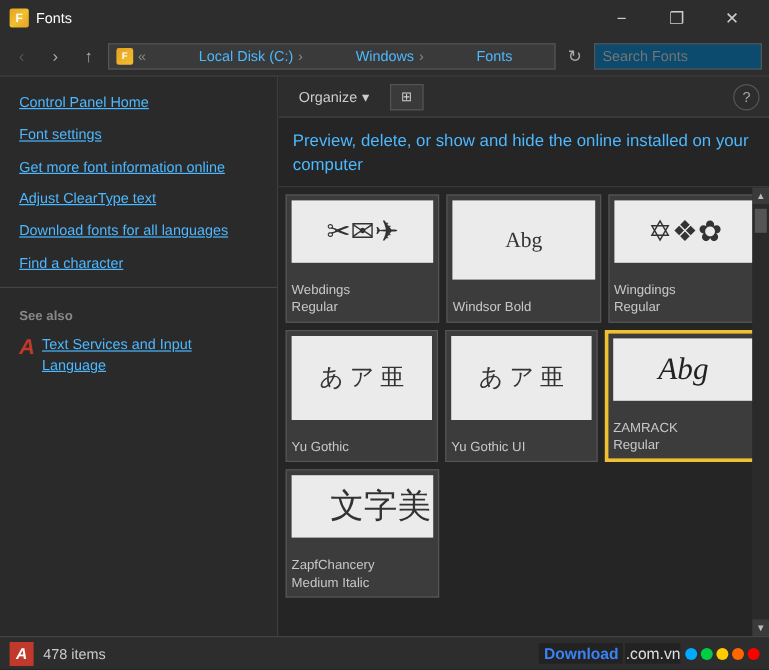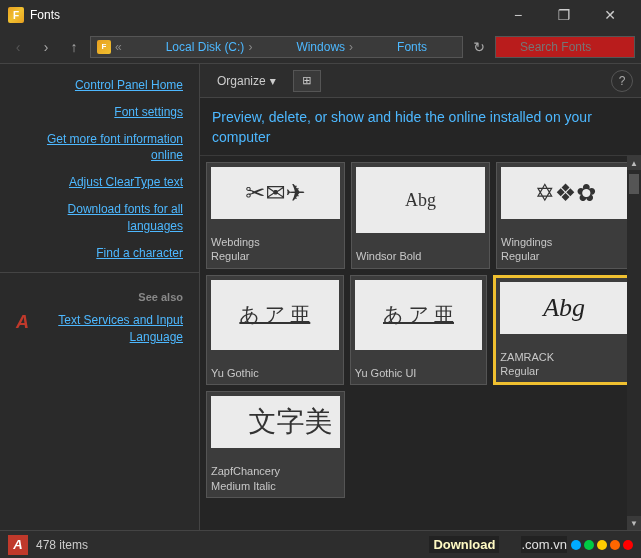--- a/index.html
+++ b/index.html
@@ -104,52 +104,51 @@
     }
     .refresh-btn {
       width: 24px; height: 24px;
       background: transparent; border: none; color: #aaa;
       cursor: pointer; font-size: 14px;
       display: flex; align-items: center; justify-content: center;
     }
     .search-box {
       width: 140px;
       height: 22px;
-      background: #b91c1c;
+      background: #0c4a6e;
       border: 1px solid #555;
       color: #ddd;
       display: flex;
       align-items: center;
-      padding: 0 24px;
+      padding: 0 6px;
       gap: 4px;
       font-size: 12px;
     }
     .search-box input {
       background: transparent;
       border: none;
       outline: none;
       color: #ddd;
       font-size: 12px;
       flex: 1;
     }
 
     
     .main-layout {
       display: flex;
       height: calc(558px - 30px - 34px - 28px);
     }
 
     
     .sidebar {
-      width: 200px;
+      width: 232px;
       background: #2a2a2a;
       padding: 8px 0;
       border-right: 1px solid #444;
       overflow-y: auto;
-      text-align: right;
     }
     .sidebar-item {
       padding: 5px 16px;
       color: #cccccc;
       cursor: pointer;
       font-size: 12px;
       line-height: 1.4;
     }
     .sidebar-item.link {
       color: #4db8ff;
@@ -306,21 +305,21 @@
     .font-label {
       text-align: left;
       color: #c8c8c8;
       font-size: 11px;
       margin-top: 16px;
       line-height: 1.3;
       width: 100%;
     }
 
     
-    .jp-chars { font-family: 'MS Gothic', 'Yu Gothic', serif; font-size: 20px; color: #333; text-decoration: underline; }
+    .jp-chars { font-family: 'MS Gothic', 'Yu Gothic', serif; font-size: 20px; color: #333; }
     .cjk-chars { font-family: serif; font-size: 28px; color: #333; margin-left: 30px; }
     .abg-text { font-size: 24px; color: #222; font-style: italic; }
 
     
     .grid-scrollbar {
       position: absolute;
       right: 0;
       top: 0;
       bottom: 0;
       width: 14px;
@@ -490,22 +489,22 @@
   </div>
 </div>
 
 <div class="status-bar">
   <div class="status-font-icon">
     <span style="font-style:italic;font-weight:bold;">A</span>
   </div>
   <span class="status-count">478 items</span>
 
   <div style="margin-left:auto;display:flex;align-items:center;gap:2px;">
-    <span style="background:#222;color:#fef9c3;font-weight:bold;font-size:13px;padding:1px 4px;">Download</span>
-    <span style="color:#e0e0e0;font-size:13px;background:#222;padding:1px 0;margin-left:20px;">.com.vn</span>
+    <span style="background:#222;color:#3b82f6;font-weight:bold;font-size:13px;padding:1px 4px;">Download</span>
+    <span style="color:#e0e0e0;font-size:13px;background:#222;padding:1px 0;">.com.vn</span>
     <div style="display:flex;gap:3px;margin-left:2px;">
       <div style="width:10px;height:10px;border-radius:50%;background:#00aaff;"></div>
       <div style="width:10px;height:10px;border-radius:50%;background:#00cc44;"></div>
       <div style="width:10px;height:10px;border-radius:50%;background:#ffcc00;"></div>
       <div style="width:10px;height:10px;border-radius:50%;background:#ff6600;"></div>
       <div style="width:10px;height:10px;border-radius:50%;background:#ff0000;"></div>
     </div>
   </div>
 </div>
 

